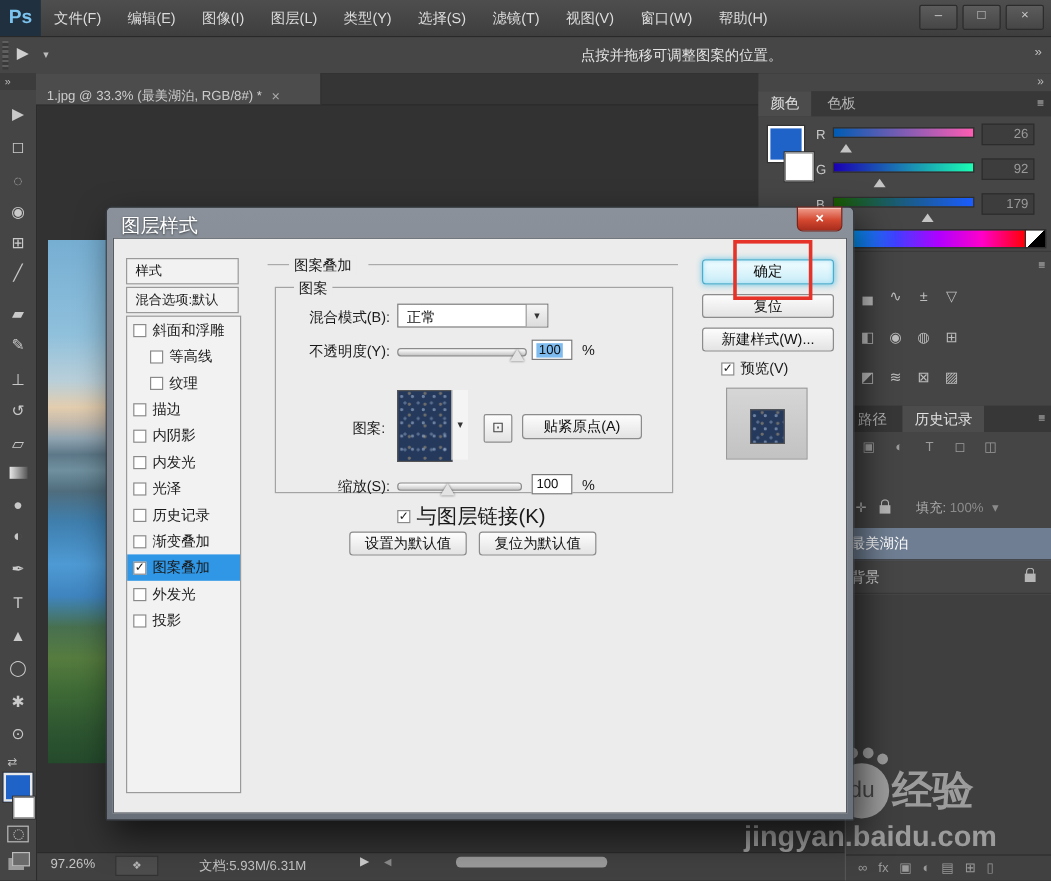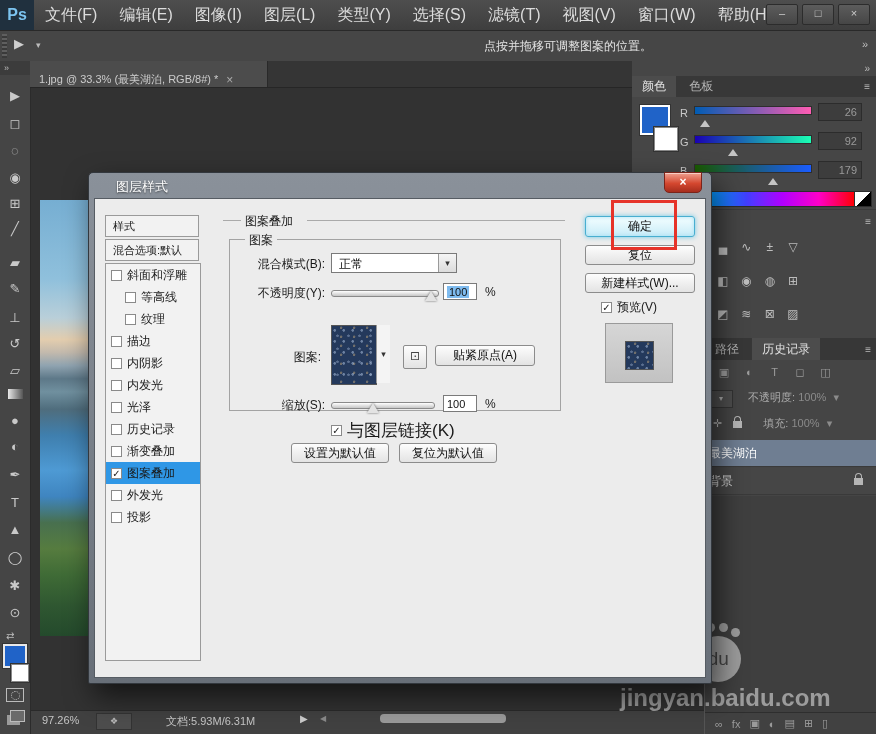--- a/index.html
+++ b/index.html
@@ -5,21 +5,21 @@
   html,body{margin:0;padding:0;background:#1e1e1e}
   .app{position:relative;width:876px;height:734px;overflow:hidden;background:#3a3a3a;
        font-family:"Liberation Sans","DejaVu Sans",sans-serif;font-size:12px;color:#ddd;
        -webkit-font-smoothing:antialiased}
   .abs{position:absolute}
   
   .menubar{left:0;top:0;width:876px;height:30px;background:linear-gradient(#4e4e4e,#3e3e3e);
            border-bottom:1px solid #292929;display:flex;align-items:center}
   .pslogo{width:34px;height:30px;background:#20303e;color:#7cc4f0;font-weight:bold;font-size:16px;
           display:flex;align-items:center;justify-content:center}
-  .menu-item{padding:0 11px;line-height:30px;color:#dcdcdc;font-size:16px;cursor:default}
+  .menu-item{padding:0 11px;line-height:30px;color:#dcdcdc;font-size:12px;cursor:default}
   .winctl{position:absolute;right:6px;top:4px;display:flex;gap:4px}
   .winbtn{width:30px;height:19px;background:linear-gradient(#5c5c5c,#464646);border:1px solid #2c2c2c;
           border-radius:2px;color:#ccc;font-size:11px;text-align:center;line-height:17px}
   
   .optbar{left:0;top:31px;width:876px;height:30px;background:#464646;border-bottom:1px solid #262626}
   .grip{left:2px;top:34px;width:5px;height:24px;background:repeating-linear-gradient(180deg,#5f5f5f 0 2px,#3a3a3a 2px 4px)}
   .opt-tool{left:14px;top:36px;color:#cfcfcf;font-size:13px}
   .opt-dd{left:36px;top:40px;color:#bbb;font-size:9px}
   .opt-hint{left:484px;top:38px;color:#e3e3e3;font-size:12px}
   .chev-r{color:#bfbfbf;font-size:11px;letter-spacing:-2px}
@@ -88,21 +88,21 @@
   .paw{position:relative;width:46px;height:46px;border-radius:50%;background:#adadad;margin:0 2px;
        display:flex;align-items:center;justify-content:center}
   .paw::before{content:"";position:absolute;left:-1px;top:-9px;width:9px;height:9px;border-radius:50%;background:#adadad;
        box-shadow:12px -4px 0 #adadad,25px -4px 0 #adadad,37px 1px 0 #adadad}
   .paw span{color:#474747;font-weight:normal;font-size:19px}
   .wm-jy{font-size:34px;font-weight:bold}
   .wm-l2{position:absolute;left:8px;top:48px;font-size:24px;font-weight:bold;letter-spacing:0px}
   
   .dlg{left:88px;top:172px;width:622px;height:510px;z-index:50;border:1px solid #33383e;border-radius:5px 5px 2px 2px;
        background:linear-gradient(#8a919a,#686f78);box-shadow:6px 12px 28px rgba(0,0,0,.6)}
-  .dlg-title{position:absolute;left:27px;top:5px;color:#fff;font-size:13px;text-shadow:0 1px 2px rgba(0,0,0,.6)}
+  .dlg-title{position:absolute;left:12px;top:5px;color:#fff;font-size:16px;text-shadow:0 1px 2px rgba(0,0,0,.6)}
   .dlg-close{position:absolute;right:9px;top:-1px;width:36px;height:19px;border:1px solid #7a241a;border-radius:0 0 5px 5px;
        background:linear-gradient(#f0a090,#d4472f 55%,#a62d1d);color:#fff;font-weight:bold;font-size:12px;
        text-align:center;line-height:18px;box-shadow:inset 0 1px 0 rgba(255,255,255,.5)}
   .dlg-client{position:absolute;left:5px;top:25px;width:610px;height:478px;background:#ececec;border:1px solid #565c63;
        color:#1a1a1a}
   .lst-cell{position:absolute;border:1px solid #9a9a9a;background:#f2f2f2;font-size:11px;color:#1a1a1a;
             line-height:20px;padding-left:7px;box-sizing:border-box}
   .lst-box{position:absolute;left:10px;top:64px;width:94px;height:396px;border:1px solid #9a9a9a;background:#f2f2f2}
   .stl-item{position:relative;height:22px;display:flex;align-items:center;gap:5px;padding-left:5px;font-size:12px}
   .stl-item.ind{padding-left:19px}
@@ -315,26 +315,20 @@
       <span class="pmenu" style="top:6px">≡</span>
     </div>
     <div style="position:absolute;left:8px;top:155px">
       <span class="filticon">▣</span>
       <span class="filticon">◐</span>
       <span class="filticon">T</span>
       <span class="filticon">◻</span>
       <span class="filticon">◫</span>
     </div>
 
-    <div class="lrow" style="top:180px;height:22px">
-      <span class="ddstub" style="margin-left:4px">▾</span>
-      <span style="margin-left:12px">不透明度:</span>
-      <span class="grayval">100%</span>
-      <span class="grayval" style="margin-left:4px">▾</span>
-    </div>
     <div class="lrow" style="top:206px;height:22px">
       <span style="margin-left:8px;color:#b5b5b5">✛</span>
       <span class="padlock" style="margin-left:8px"></span>
       <span style="margin-left:18px">填充:</span>
       <span class="grayval">100%</span>
       <span class="grayval" style="margin-left:4px">▾</span>
     </div>
 
     <div class="layer-row sel" style="top:230px">
       <span>最美湖泊</span>
@@ -355,20 +349,21 @@
       <span>▯</span>
     </div>
   </div>
 
   <div class="abs wm">
     <div class="wm-l1">
       <span class="wm-bai">Bai</span>
       <span class="paw">
           <span>du</span>
         </span>
+      <span class="wm-jy">经验</span>
     </div>
     <div class="wm-l2">jingyan.baidu.com</div>
   </div>
 
   <div class="abs dlg">
     <div class="dlg-title">图层样式</div>
     <div class="dlg-close">×</div>
     <div class="dlg-client">
 
       <div class="lst-cell" style="left:10px;top:16px;width:94px;height:22px">样式</div>

